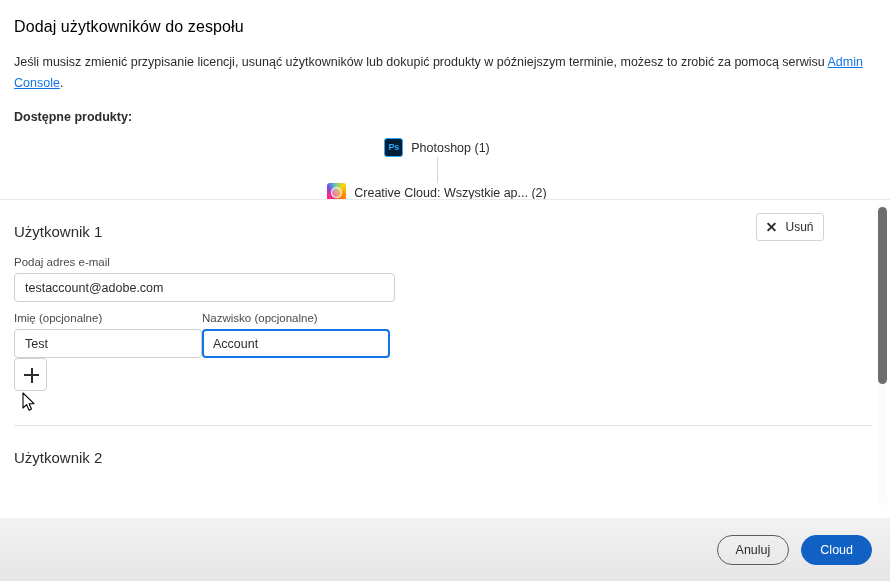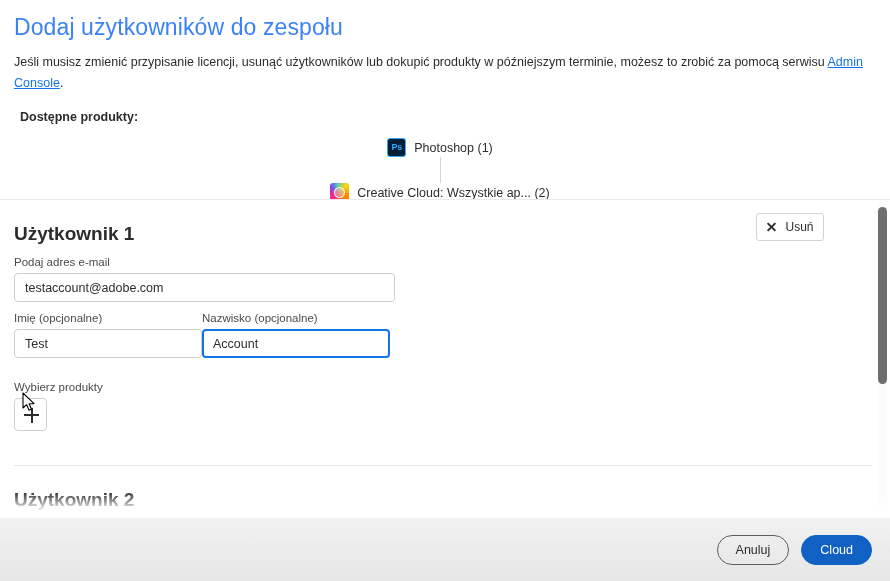--- a/index.html
+++ b/index.html
@@ -25,23 +25,23 @@
     overflow: hidden;
     background: #ffffff;
   }
 
   
   .header {
     padding: 10px 14px 0 14px;
   }
 
   .page-title {
-    font-size: 23px;
+    font-size: 16px;
     font-weight: 300;
-    color: #3b82f6;
+    color: #000000;
     letter-spacing: 0.1px;
     line-height: 34px;
     margin-bottom: 8px;
   }
 
   .intro {
     font-size: 12.5px;
     line-height: 21px;
     color: #2c2c2c;
     max-width: 862px;
@@ -49,21 +49,21 @@
 
   .intro p { margin: 0; }
 
   .intro a {
     color: #1473e6;
     text-decoration: underline;
   }
 
   
   .products-wrap {
-    padding: 16px 14px 0 20px;
+    padding: 16px 14px 0 14px;
   }
 
   .products-label {
     font-size: 12.5px;
     font-weight: bold;
     color: #2c2c2c;
     margin-bottom: 14px;
   }
 
   .products-row {
@@ -152,22 +152,22 @@
   .user-block { padding-top: 20px; }
 
   .user-head {
     display: flex;
     align-items: flex-start;
     justify-content: space-between;
     height: 26px;
   }
 
   .user-title {
-    font-size: 19px;
-    font-weight: bold;
+    font-size: 15px;
+    font-weight: normal;
     color: #2c2c2c;
     padding-top: 3px;
   }
 
   .remove-btn {
     display: flex;
     align-items: center;
     justify-content: center;
     gap: 8px;
     width: 68px;
@@ -392,21 +392,20 @@
           <div class="name-col">
             <div class="field-label">Imię (opcjonalne)</div>
             <input class="text-input" type="text" value="Test" style="">
           </div>
           <div class="name-col wide">
             <div class="field-label">Nazwisko (opcjonalne)</div>
             <input class="text-input focused" type="text" value="Account" style="">
           </div>
         </div>
 
-        <div class="field-label" style="margin-top:23px;">Wybierz produkty</div>
         <button class="plus-btn"></button>
 
         <div class="block-divider"></div>
       </div>
 
       <div class="user-block">
         <div class="user-head">
           <div class="user-title">Użytkownik 2</div>
         </div>
 

